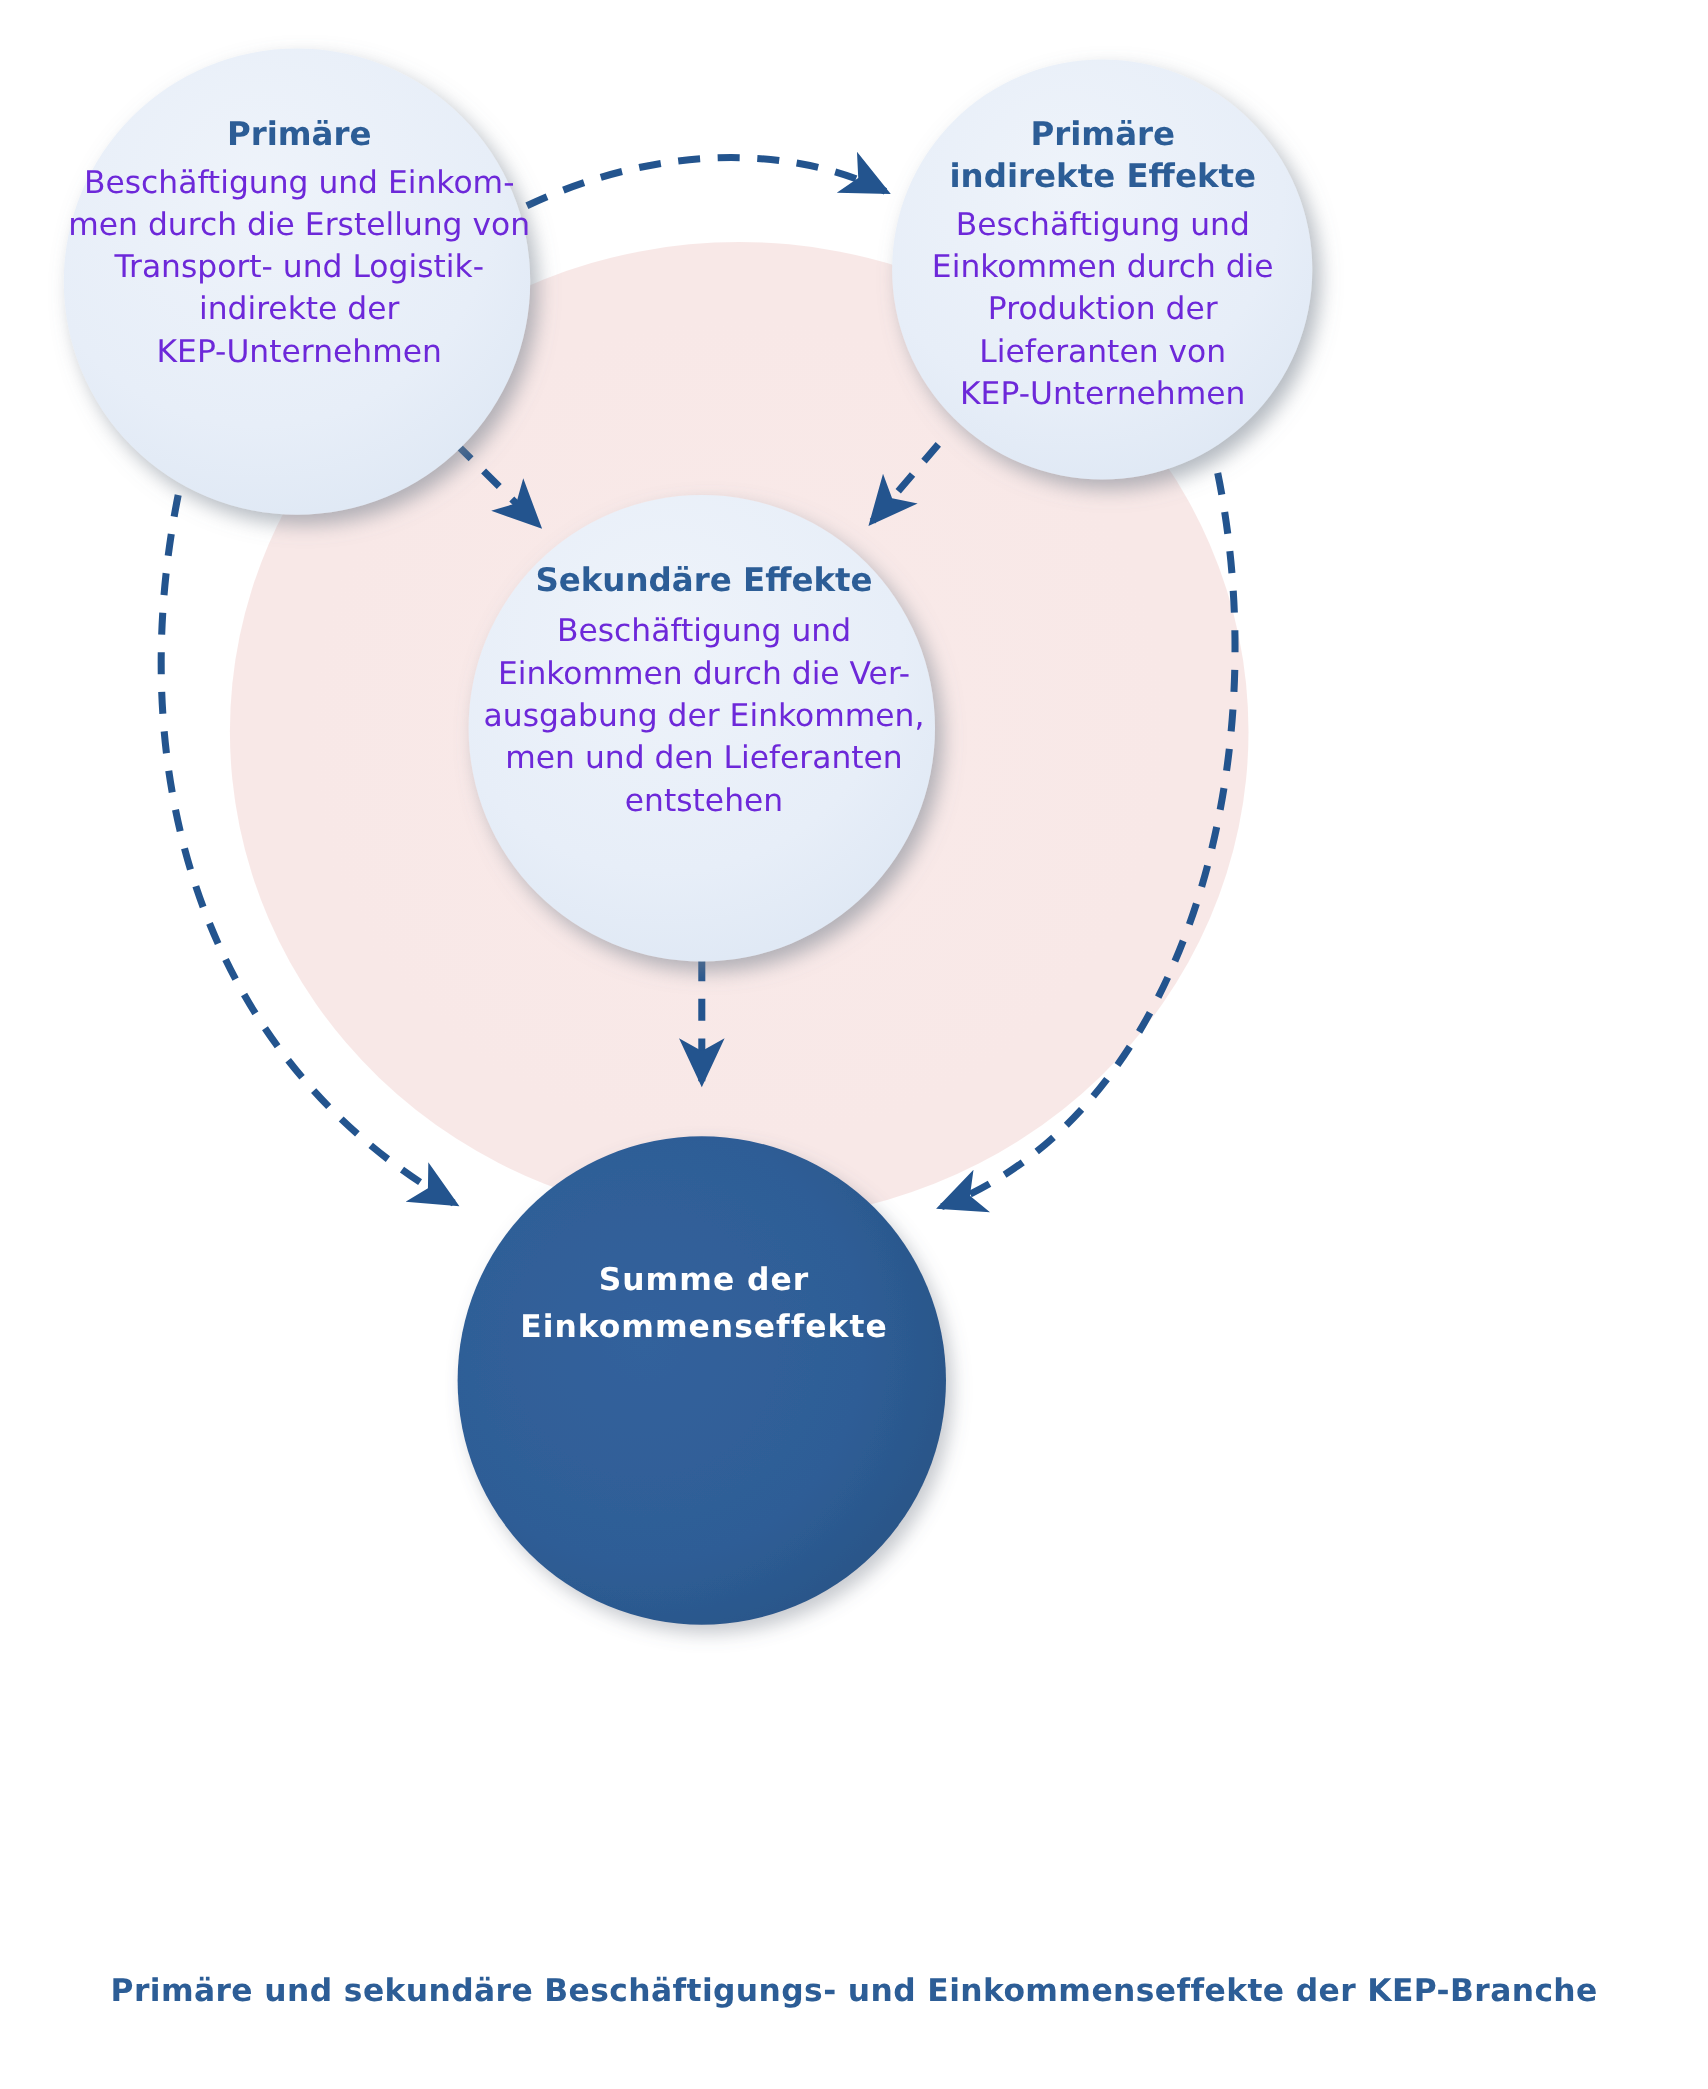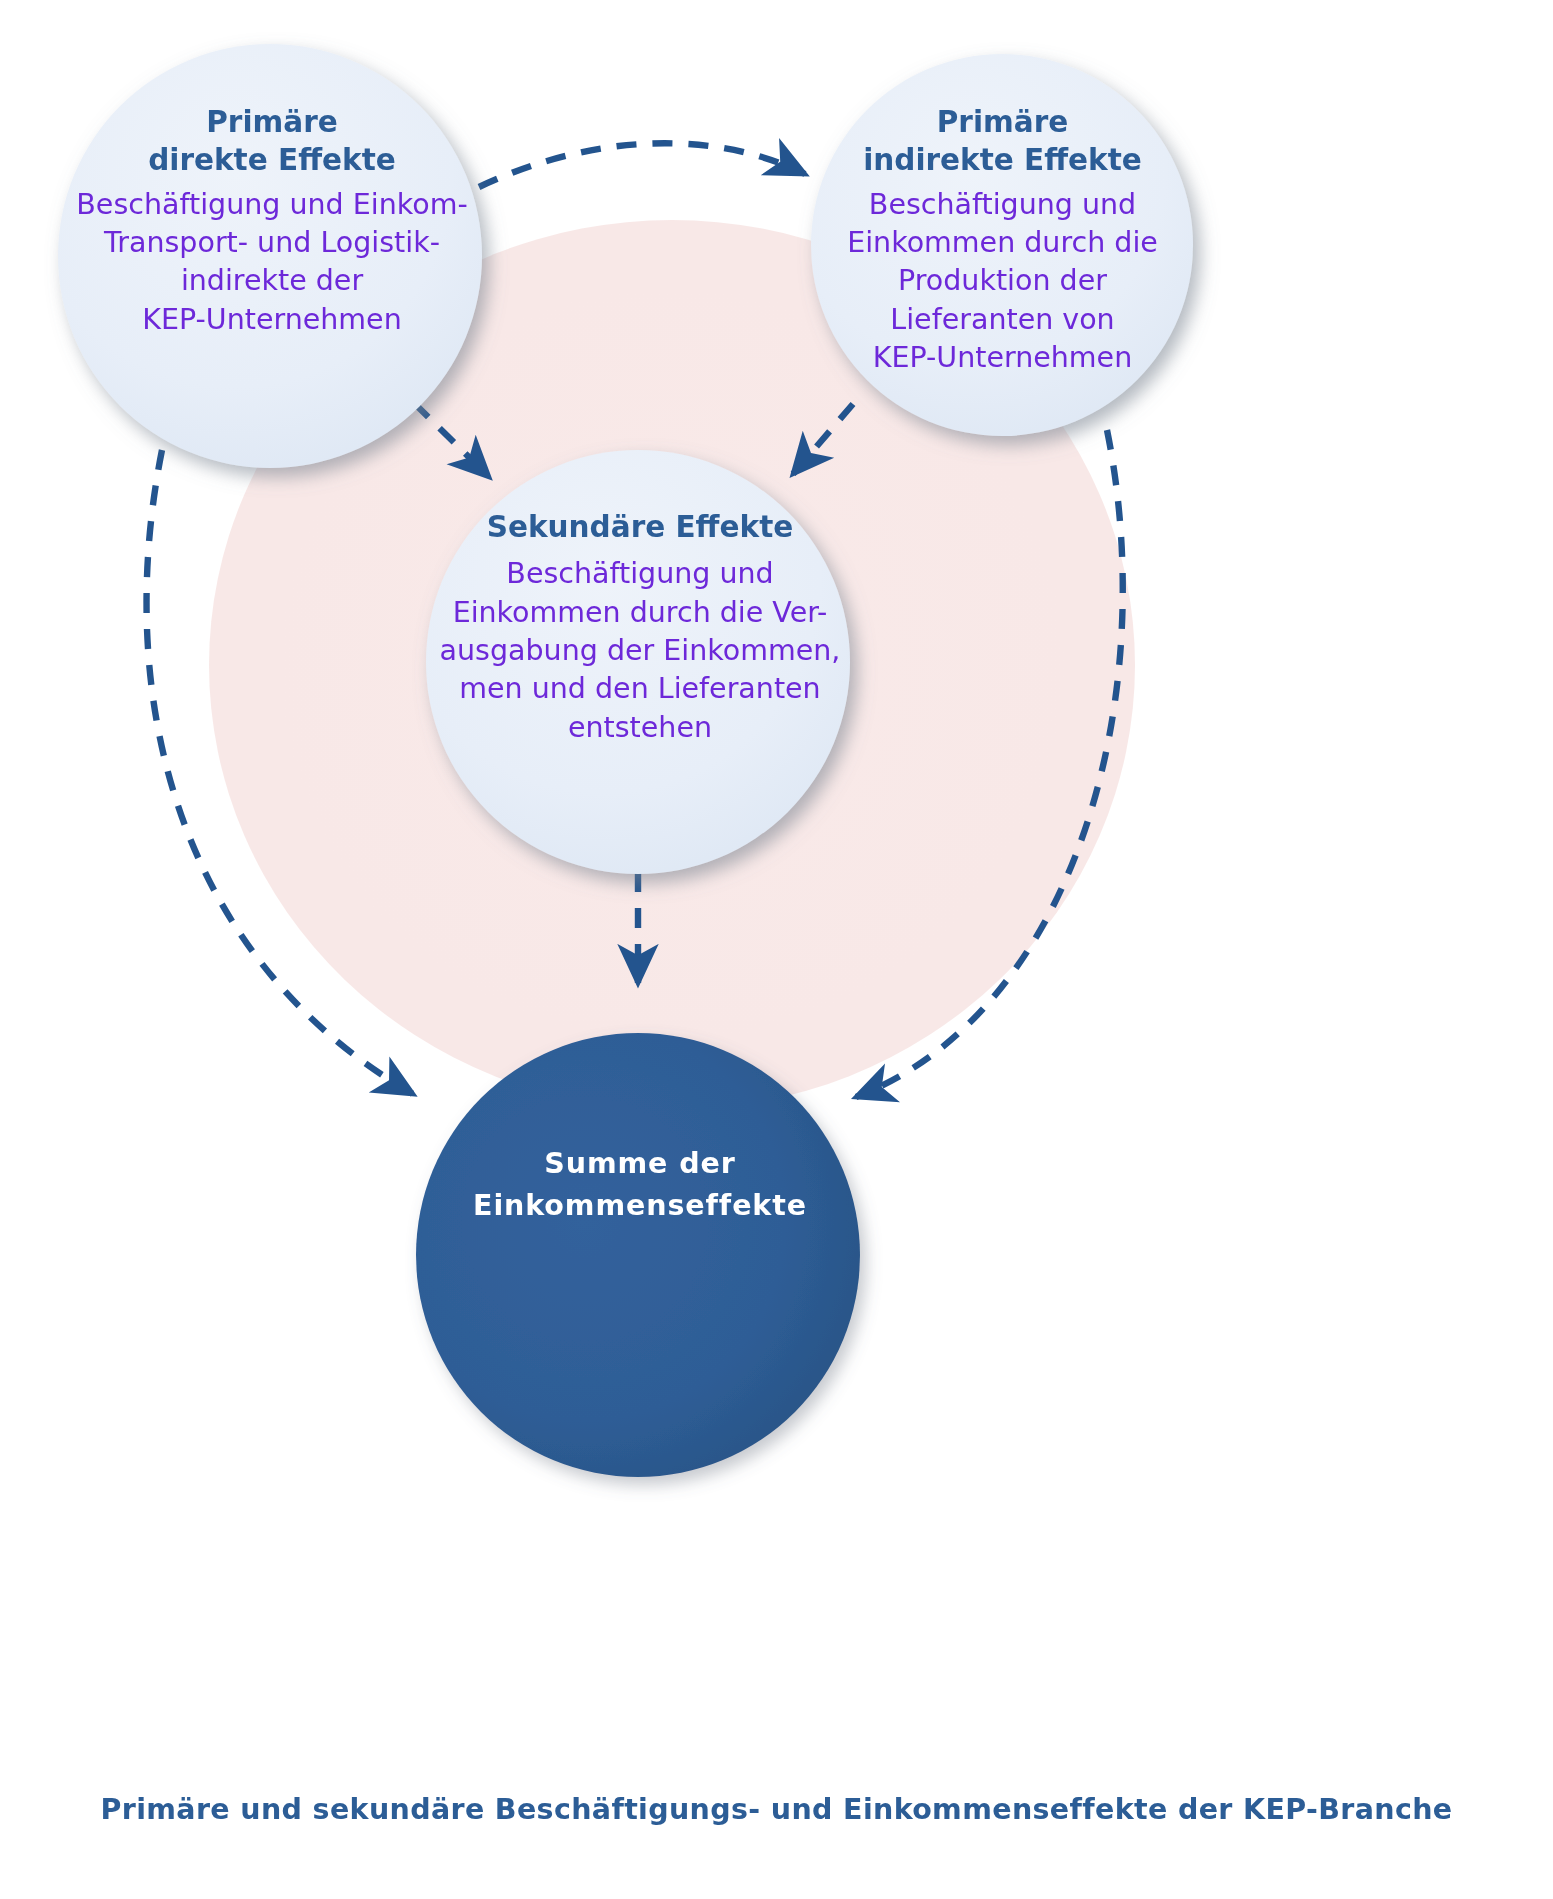--- a/index.html
+++ b/index.html
@@ -165,24 +165,24 @@
     <circle cx="1002" cy="245" r="191" fill="url(#gradLight)" filter="url(#dropShadow)"></circle>
 
     <circle cx="638" cy="662" r="212" fill="url(#gradLight)" filter="url(#dropShadow)"></circle>
 
     <circle cx="638" cy="1255" r="222" fill="url(#gradDark)" filter="url(#dropShadowDark)"></circle>
   </svg>
 
   <div class="node" id="node-primary-direct">
     <div class="node-title">
       <div>Primäre</div>
-      <div>direkte Effekte</div>
     </div>
     <div class="node-body">
       <div>Beschäftigung und Einkom-</div>
+      <div>men durch die Erstellung von</div>
       <div>Transport- und Logistik-</div>
       <div>indirekte der</div>
       <div>KEP-Unternehmen</div>
     </div>
   </div>
 
   <div class="node" id="node-primary-indirect">
     <div class="node-title">
       <div>Primäre</div>
       <div>indirekte Effekte</div>

